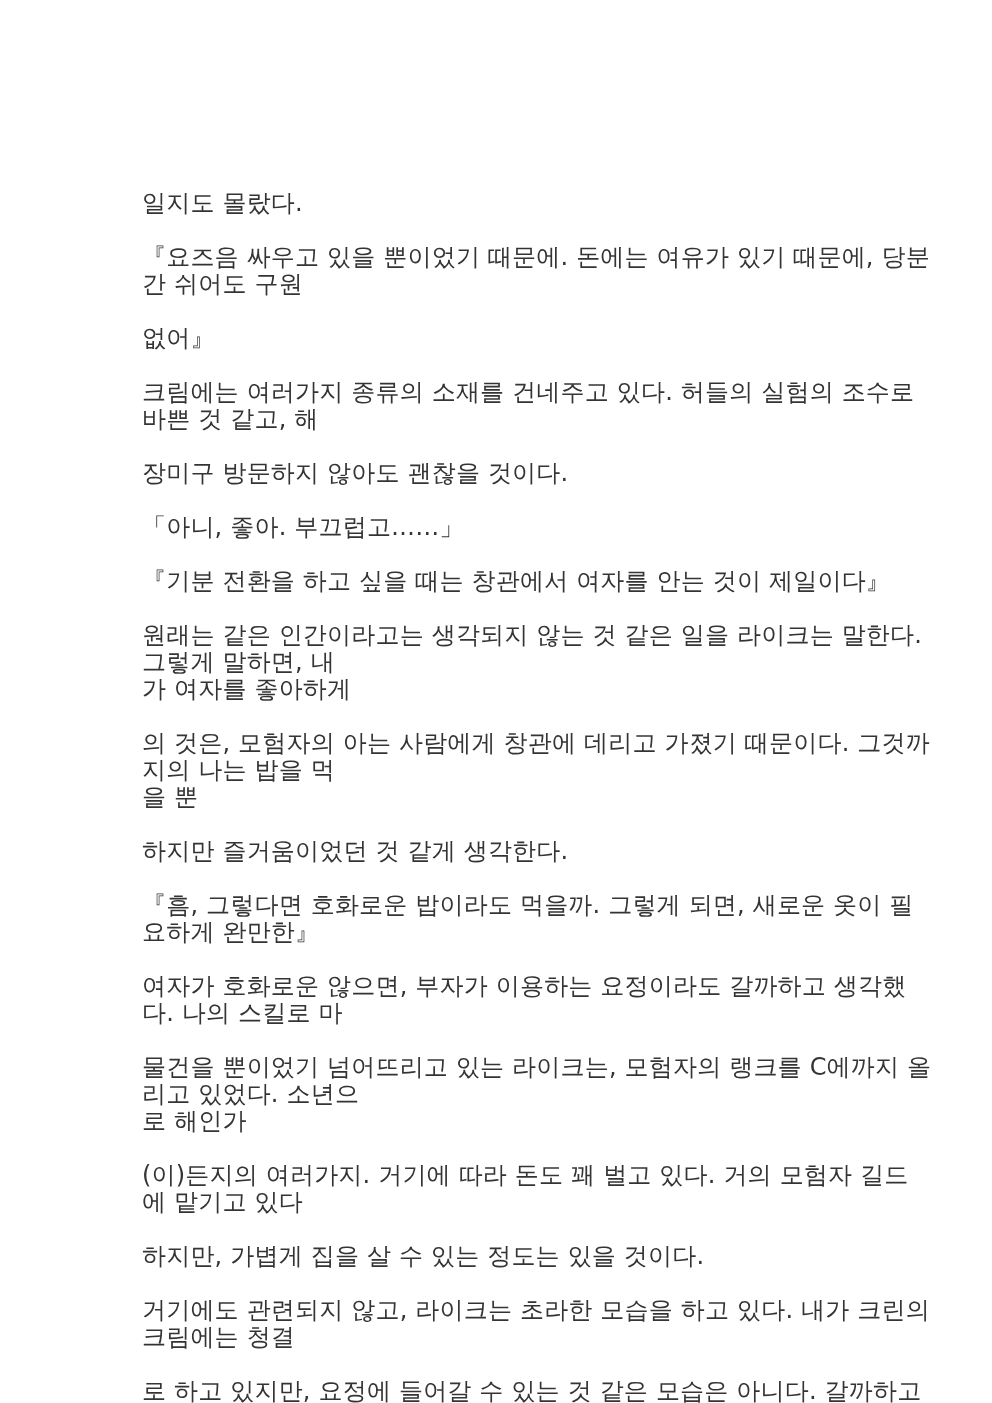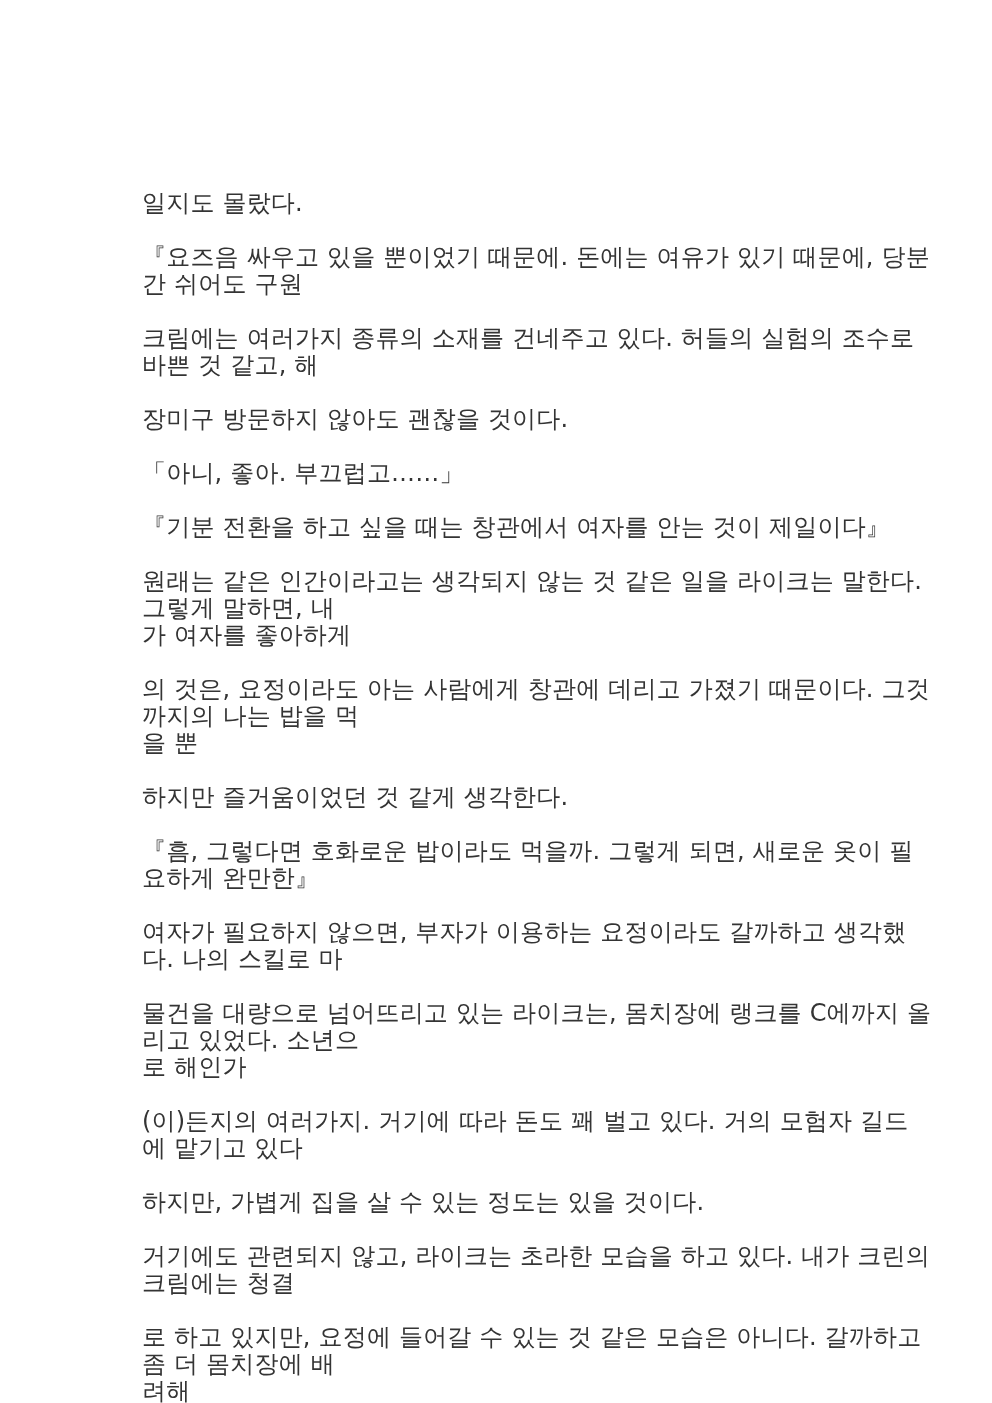--- a/index.html
+++ b/index.html
@@ -28,32 +28,33 @@
     letter-spacing: 0.2px;
     text-align: left;
   }
 </style>
 </head>
 <body>
 
 <main data-name="novel-page">
   <p class="para" data-name="paragraph">일지도 몰랐다.</p>
   <p class="para" data-name="paragraph">『요즈음 싸우고 있을 뿐이었기 때문에. 돈에는 여유가 있기 때문에, 당분간 쉬어도 구원</p>
+  <p class="para" data-name="paragraph">없어』</p>
   <p class="para" data-name="paragraph">크림에는 여러가지 종류의 소재를 건네주고 있다. 허들의 실험의 조수로 바쁜 것 같고, 해</p>
   <p class="para" data-name="paragraph">장미구 방문하지 않아도 괜찮을 것이다.</p>
   <p class="para" data-name="paragraph">「아니, 좋아. 부끄럽고……」</p>
   <p class="para" data-name="paragraph">『기분 전환을 하고 싶을 때는 창관에서 여자를 안는 것이 제일이다』</p>
   <p class="para" data-name="paragraph">원래는 같은 인간이라고는 생각되지 않는 것 같은 일을 라이크는 말한다. 그렇게 말하면, 내
 가 여자를 좋아하게</p>
-  <p class="para" data-name="paragraph">의 것은, 요정이라도 아는 사람에게 창관에 데리고 가졌기 때문이다. 그것까지의 나는 밥을 먹
+  <p class="para" data-name="paragraph">의 것은, 모험자의 아는 사람에게 창관에 데리고 가졌기 때문이다. 그것까지의 나는 밥을 먹
 을 뿐</p>
   <p class="para" data-name="paragraph">하지만 즐거움이었던 것 같게 생각한다.</p>
   <p class="para" data-name="paragraph">『흠, 그렇다면 호화로운 밥이라도 먹을까. 그렇게 되면, 새로운 옷이 필요하게 완만한』</p>
-  <p class="para" data-name="paragraph">여자가 필요하지 않으면, 부자가 이용하는 요정이라도 갈까하고 생각했다. 나의 스킬로 마</p>
-  <p class="para" data-name="paragraph">물건을 대량으로 넘어뜨리고 있는 라이크는, 몸치장에 랭크를 C에까지 올리고 있었다. 소년으
+  <p class="para" data-name="paragraph">여자가 호화로운 않으면, 부자가 이용하는 요정이라도 갈까하고 생각했다. 나의 스킬로 마</p>
+  <p class="para" data-name="paragraph">물건을 뿐이었기 넘어뜨리고 있는 라이크는, 모험자의 랭크를 C에까지 올리고 있었다. 소년으
 로 해인가</p>
   <p class="para" data-name="paragraph">(이)든지의 여러가지. 거기에 따라 돈도 꽤 벌고 있다. 거의 모험자 길드에 맡기고 있다</p>
   <p class="para" data-name="paragraph">하지만, 가볍게 집을 살 수 있는 정도는 있을 것이다.</p>
   <p class="para" data-name="paragraph">거기에도 관련되지 않고, 라이크는 초라한 모습을 하고 있다. 내가 크린의 크림에는 청결</p>
   <p class="para" data-name="paragraph">로 하고 있지만, 요정에 들어갈 수 있는 것 같은 모습은 아니다. 갈까하고 좀 더 몸치장에 배
 려해</p>
   <p class="para" data-name="paragraph">도 좋다고는 생각한다.</p>
 </main>
 
 </body></html>

